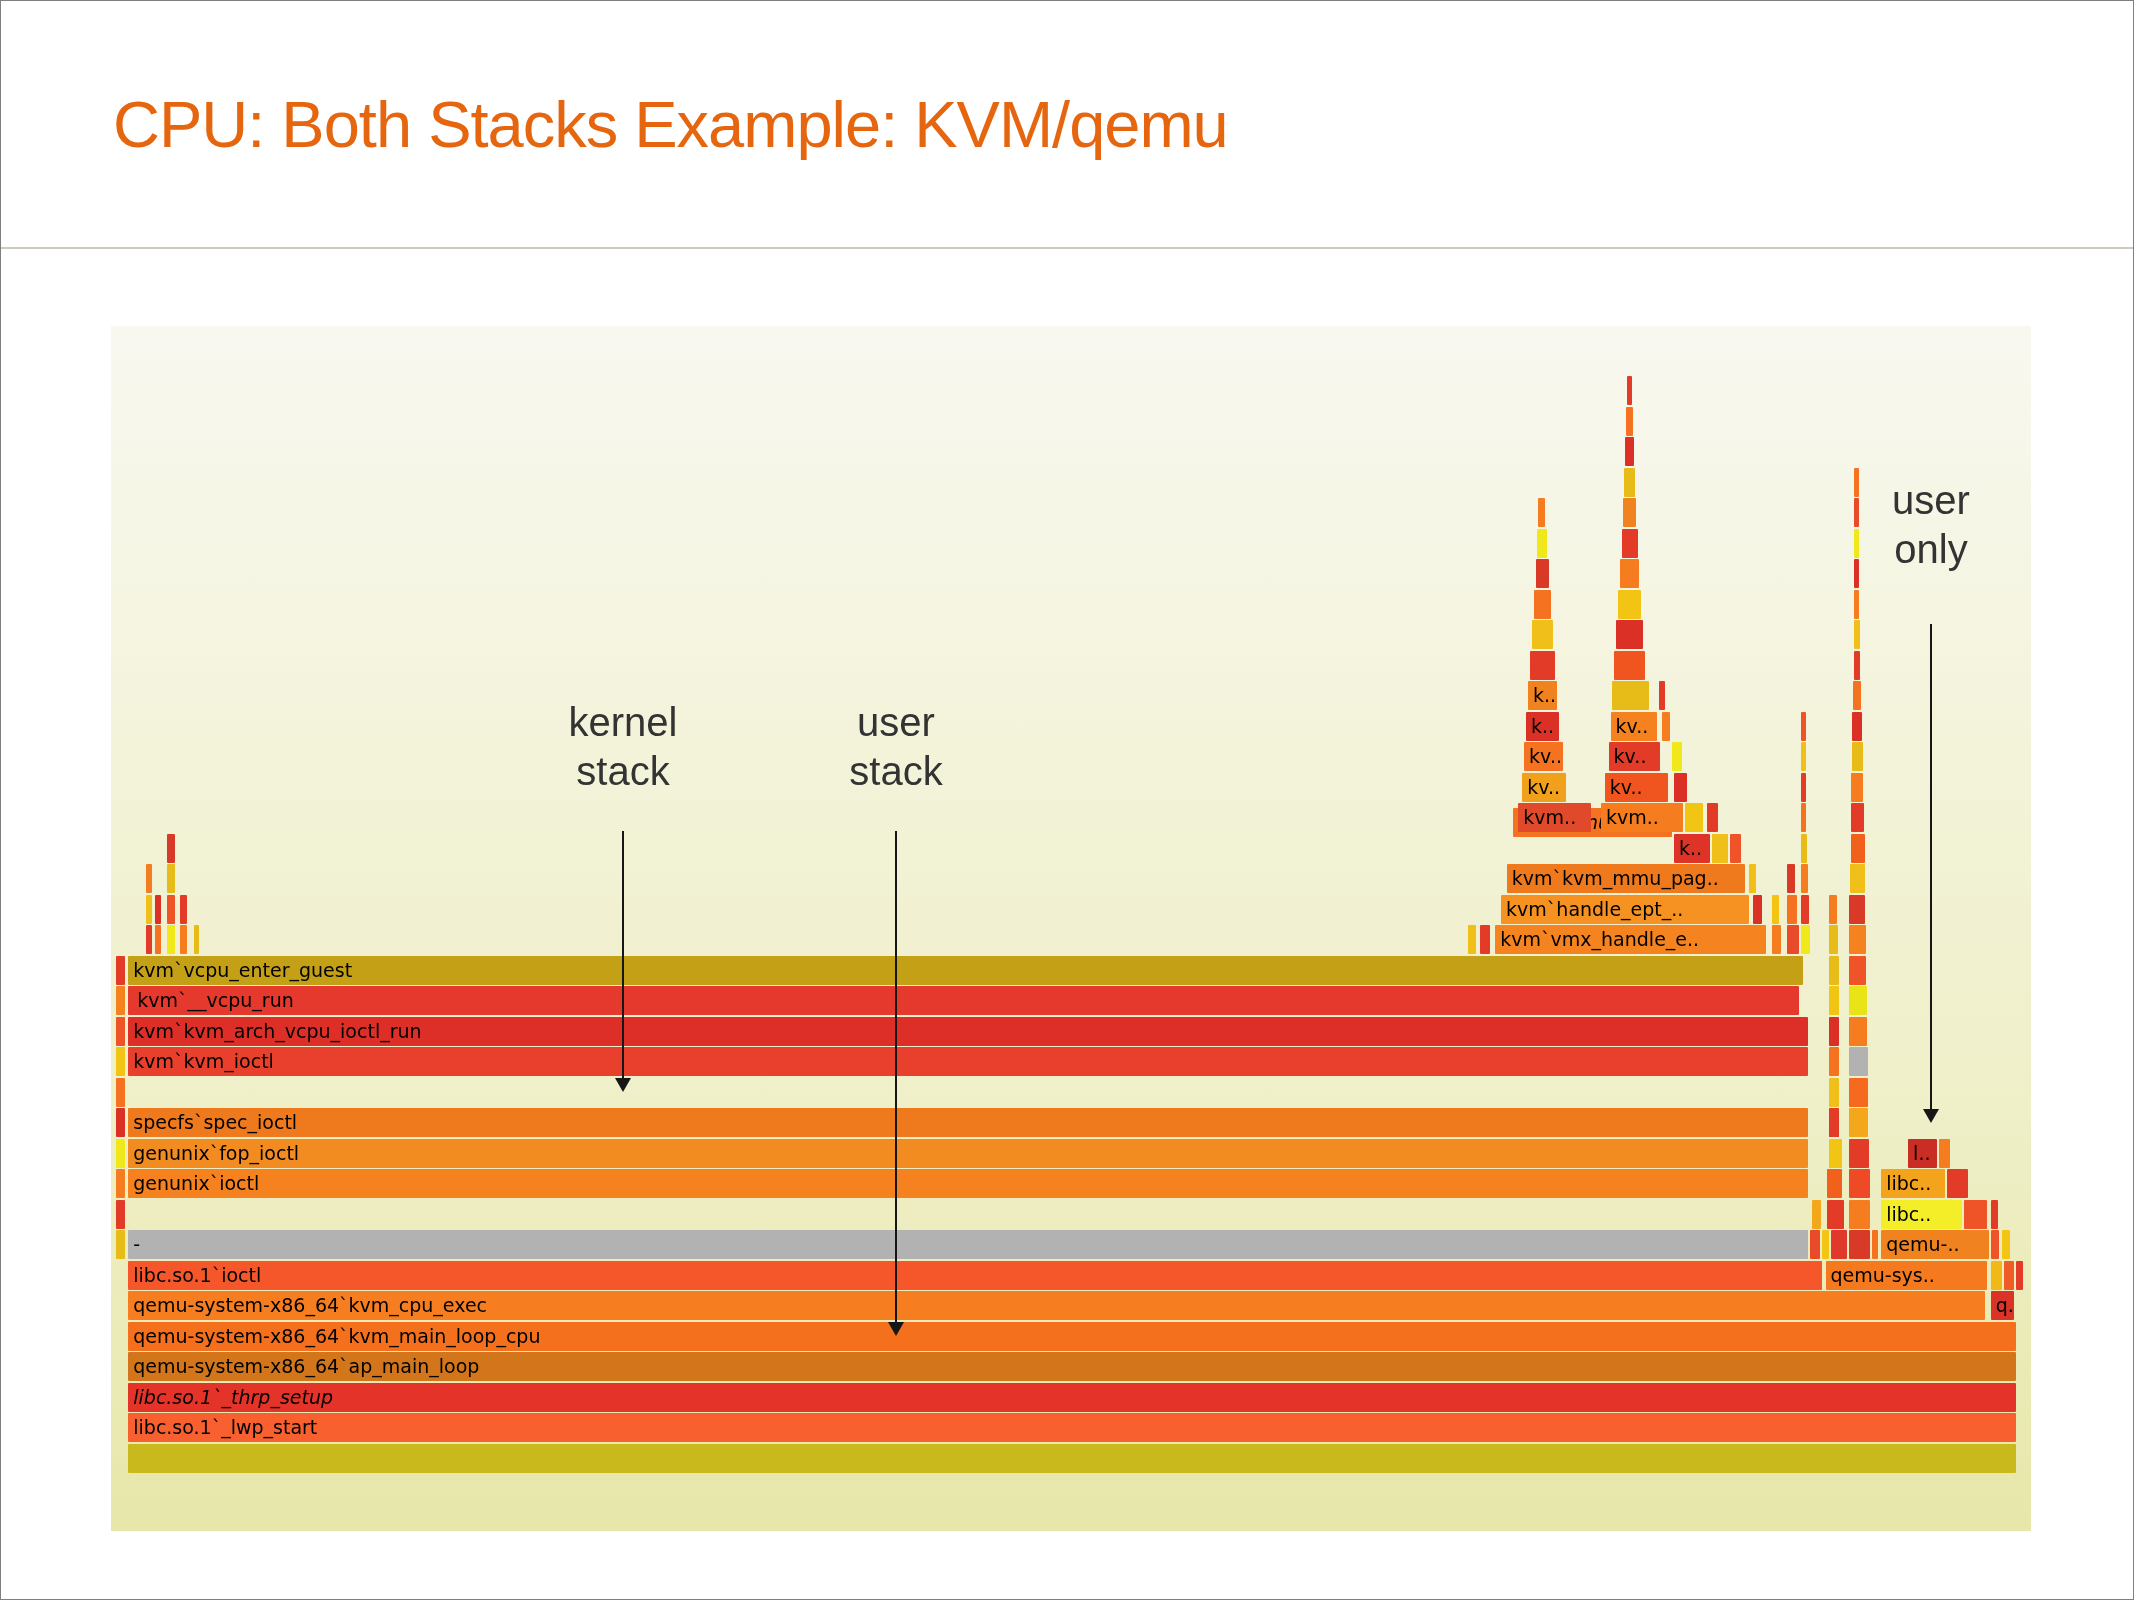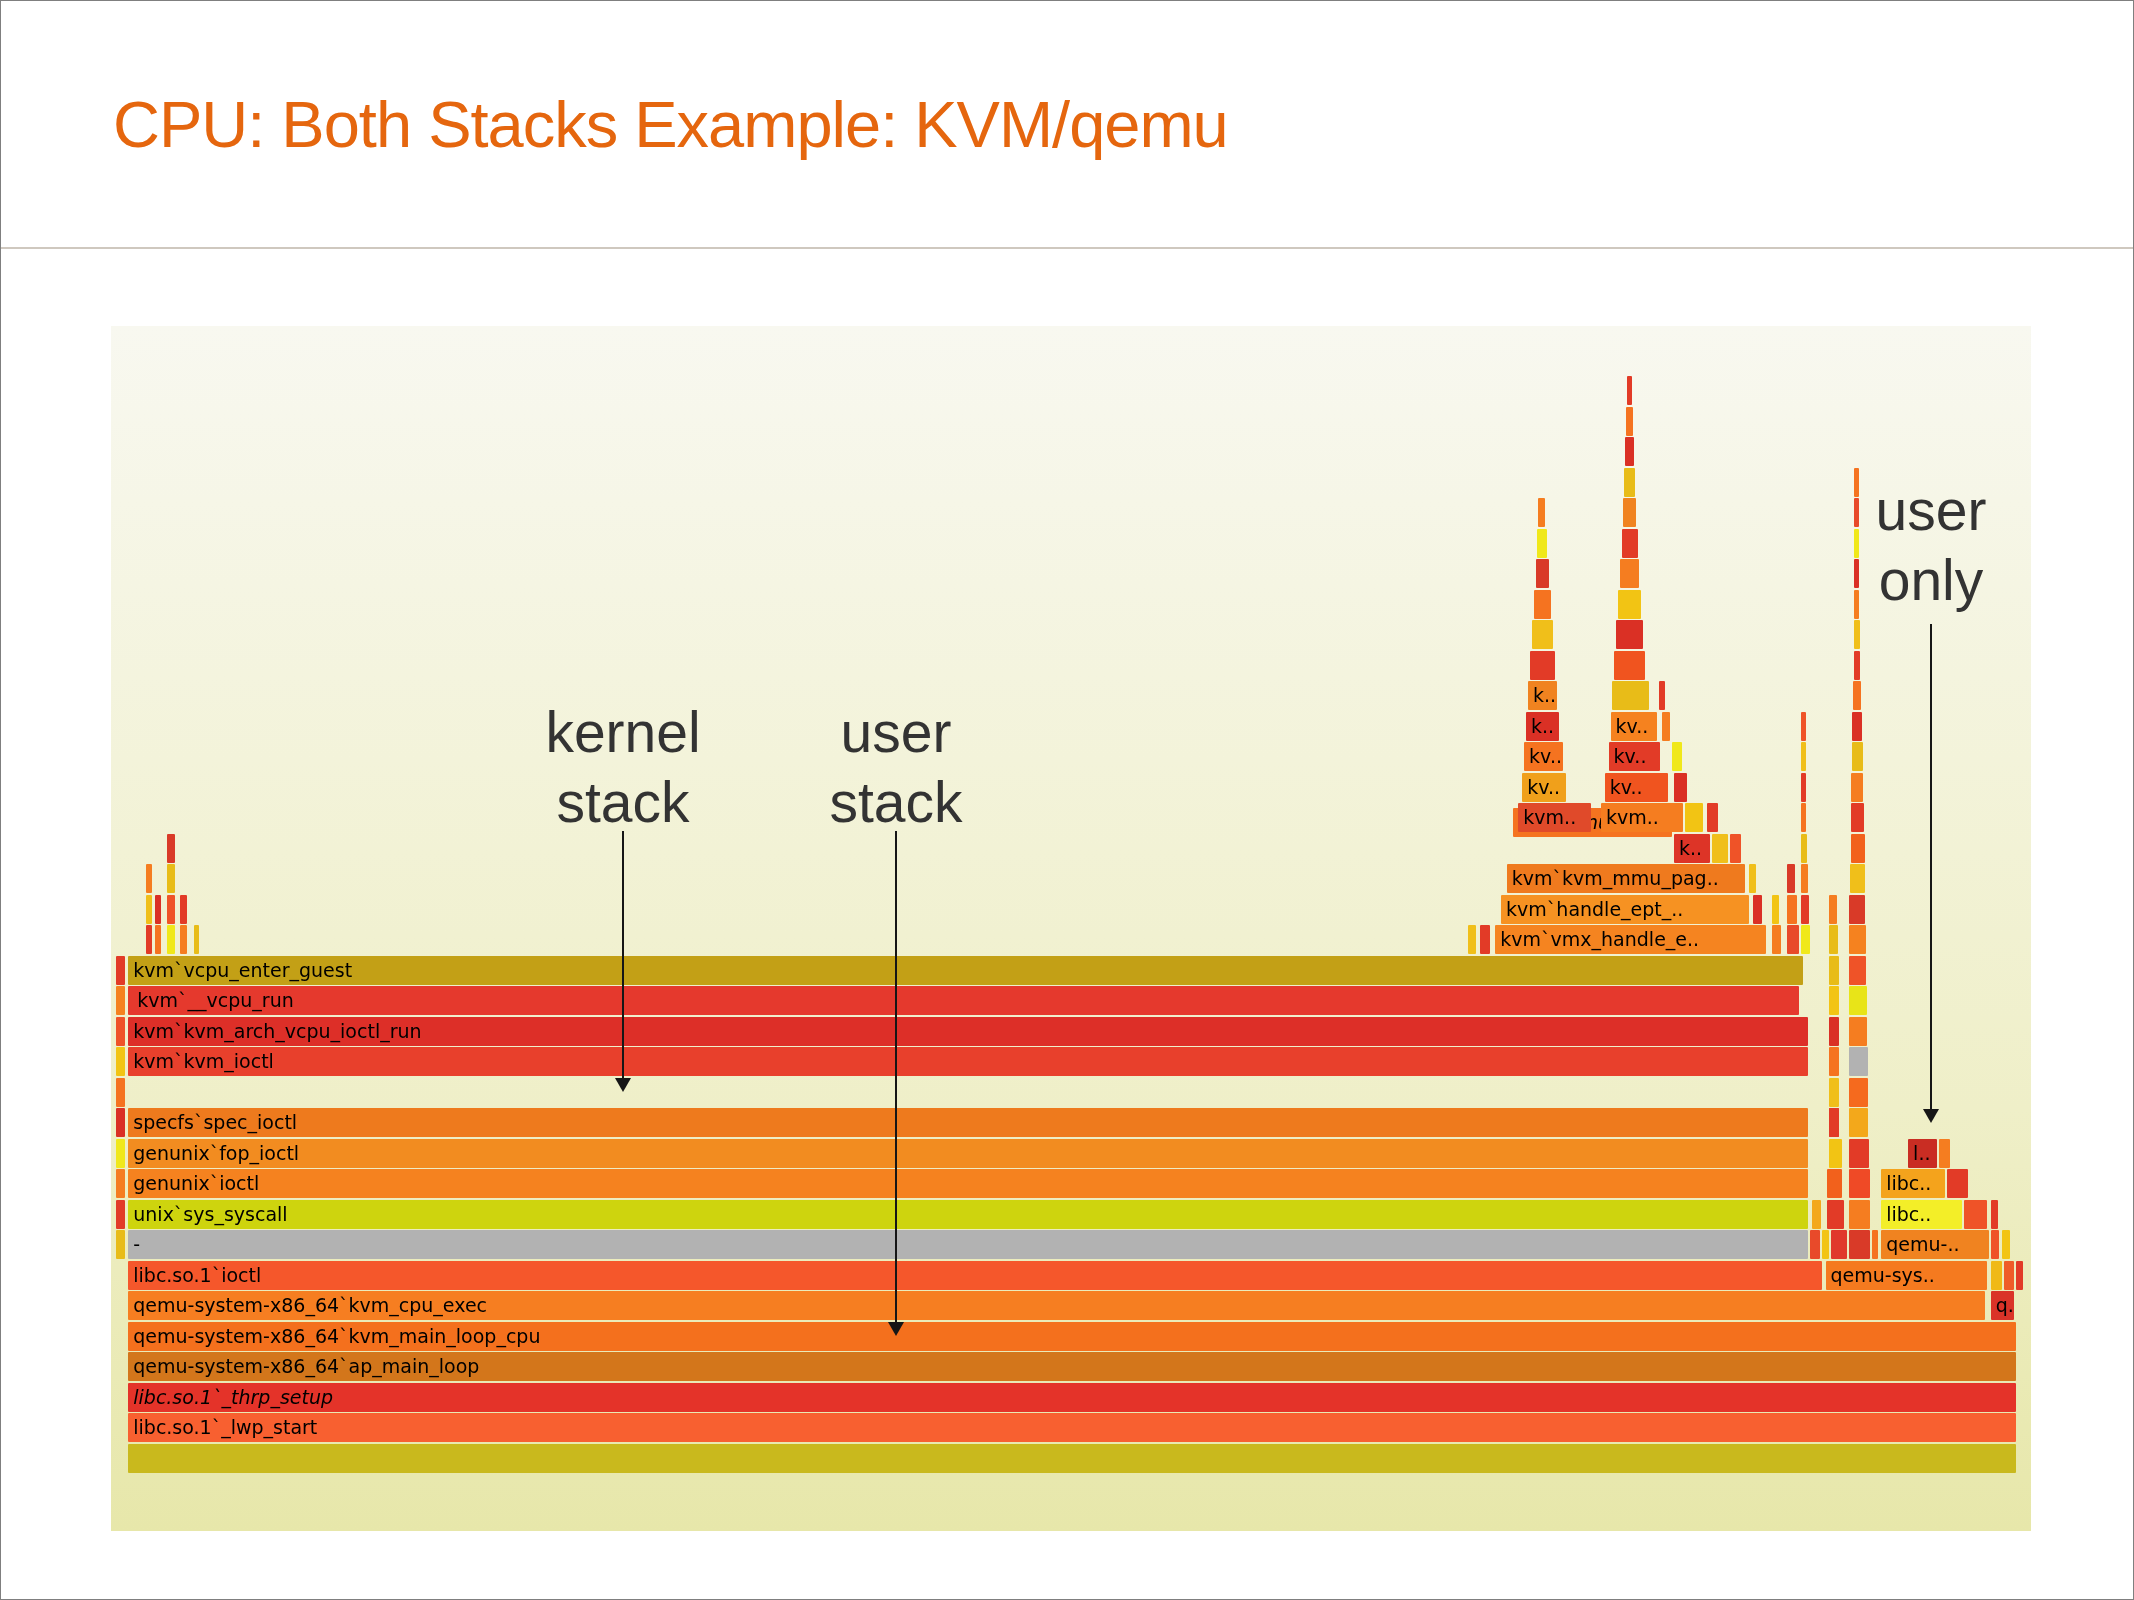--- a/index.html
+++ b/index.html
@@ -23,21 +23,21 @@
     font-family:"DejaVu Sans", sans-serif;font-size:27px;font-weight:600;color:#101010;
   }
   .frames-layer{position:absolute;inset:0;z-index:1;}
   .frame{
     position:absolute;height:29px;box-sizing:border-box;overflow:hidden;
     white-space:nowrap;padding-left:5px;border-radius:1px;
     font-family:"DejaVu Sans", sans-serif;font-size:19px;line-height:29px;color:#000;
   }
   .ann{
     position:absolute;z-index:5;text-align:center;color:#333;
-    font-size:57px;line-height:1.22;white-space:pre-line;transform:translateX(-50%);
+    font-size:40px;line-height:1.22;white-space:pre-line;transform:translateX(-50%);
   }
   .ann-kernel{left:512px;top:372px;}
   .ann-user-stack{left:785px;top:372px;}
   .ann-user-only{left:1820px;top:150px;}
   .arrow{position:absolute;z-index:5;width:2px;background:#161616;}
   .arrow::after{
     content:'';position:absolute;bottom:-13px;left:-7px;
     border-left:8px solid transparent;border-right:8px solid transparent;
     border-top:14px solid #161616;
   }
@@ -69,21 +69,20 @@
         <div class="frame" style="left: 99.2%; width: 0.4%; top: 934.5px; background: rgb(226, 59, 39);"></div>
         <div class="frame" style="left: 0.9%; width: 87.5%; top: 904px; background: rgb(178, 178, 178);">-</div>
         <div class="frame" style="left: 88.5%; width: 0.5%; top: 904px; background: rgb(232, 74, 42);"></div>
         <div class="frame" style="left: 89.1%; width: 0.4%; top: 904px; background: rgb(242, 196, 20);"></div>
         <div class="frame" style="left: 89.6%; width: 0.8%; top: 904px; background: rgb(224, 57, 43);"></div>
         <div class="frame" style="left: 90.5%; width: 1.1%; top: 904px; background: rgb(217, 58, 40);"></div>
         <div class="frame" style="left: 91.7%; width: 0.35%; top: 904px; background: rgb(245, 115, 32);"></div>
         <div class="frame" style="left: 92.2%; width: 5.6%; top: 904px; background: rgb(240, 131, 32);">qemu-..</div>
         <div class="frame" style="left: 97.9%; width: 0.45%; top: 904px; background: rgb(239, 83, 40);"></div>
         <div class="frame" style="left: 98.5%; width: 0.4%; top: 904px; background: rgb(242, 196, 20);"></div>
-        <div class="frame" style="left: 0.9%; width: 87.5%; top: 873.5px; background: rgb(206, 212, 14);">unix`sys_syscall</div>
         <div class="frame" style="left: 88.6%; width: 0.45%; top: 873.5px; background: rgb(243, 168, 27);"></div>
         <div class="frame" style="left: 89.4%; width: 0.85%; top: 873.5px; background: rgb(226, 59, 39);"></div>
         <div class="frame" style="left: 90.5%; width: 1.1%; top: 873.5px; background: rgb(245, 125, 32);"></div>
         <div class="frame" style="left: 92.2%; width: 4.2%; top: 873.5px; background: rgb(243, 238, 40);">libc..</div>
         <div class="frame" style="left: 96.5%; width: 1.2%; top: 873.5px; background: rgb(239, 83, 40);"></div>
         <div class="frame" style="left: 97.9%; width: 0.4%; top: 873.5px; background: rgb(226, 59, 39);"></div>
         <div class="frame" style="left: 0.9%; width: 87.5%; top: 843px; background: rgb(245, 130, 31);">genunix`ioctl</div>
         <div class="frame" style="left: 89.4%; width: 0.75%; top: 843px; background: rgb(242, 97, 28);"></div>
         <div class="frame" style="left: 90.5%; width: 1.1%; top: 843px; background: rgb(239, 74, 38);"></div>
         <div class="frame" style="left: 92.2%; width: 3.3%; top: 843px; background: rgb(244, 163, 28);">libc..</div>

